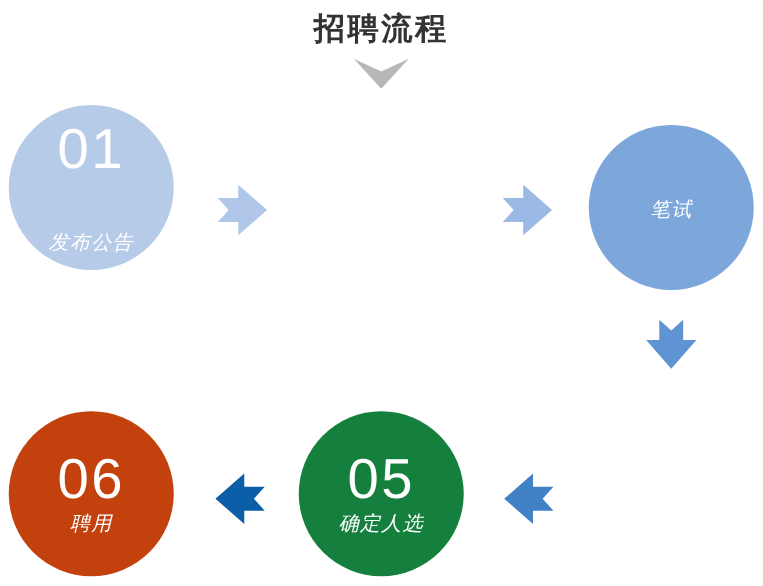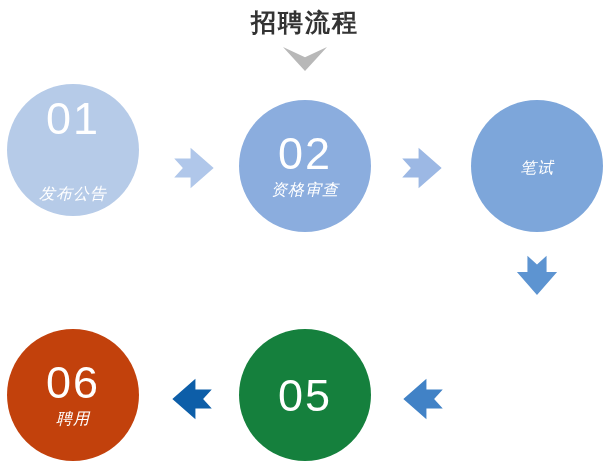--- a/index.html
+++ b/index.html
@@ -61,44 +61,41 @@
 
   <div class="step pos-s1" style="background-color: rgb(182, 203, 232);">
     <div class="step-number">01</div>
     <div class="step-label">发布公告</div>
   </div>
 
   <svg class="arrow pos-a1" width="45" height="50" viewBox="0 0 46 52">
     <polygon points="4,16 21,16 21,5 45,26 21,47 21,36 4,36 13,26" fill="#b0c7ea"></polygon>
   </svg>
 
-  <div class="step pos-s2" style="background-color: rgb(139, 173, 222);">
-    <div class="step-number">02</div>
-    <div class="step-label">资格审查</div>
-  </div>
 
   <svg class="arrow pos-a2" width="45" height="50" viewBox="0 0 46 52">
     <polygon points="4,16 21,16 21,5 45,26 21,47 21,36 4,36 13,26" fill="#9cb8e4"></polygon>
   </svg>
 
   <div class="step pos-s3" style="background-color: rgb(125, 166, 218);">
     <div class="step-label">笔试</div>
   </div>
 
   <svg class="arrow pos-a3" width="50" height="44" viewBox="0 0 52 46">
     <polygon points="36,4 36,21 47,21 26,45 5,21 16,21 16,4 26,13" fill="#5d94d1"></polygon>
   </svg>
 
 
   <svg class="arrow pos-a4" width="45" height="50" viewBox="0 0 46 52">
     <polygon points="42,16 25,16 25,5 1,26 25,47 25,36 42,36 33,26" fill="#4182c6"></polygon>
   </svg>
 
   <div class="step pos-s5" style="background-color: #15803d;">
     <div class="step-number">05</div>
+    <div class="step-label">确定人选</div>
   </div>
 
   <svg class="arrow pos-a5" width="45" height="50" viewBox="0 0 46 52">
     <polygon points="42,16 25,16 25,5 1,26 25,47 25,36 42,36 33,26" fill="#0d5ea8"></polygon>
   </svg>
 
   <div class="step pos-s6" style="background-color: #c2410c;">
     <div class="step-number">06</div>
     <div class="step-label">聘用</div>
   </div>

